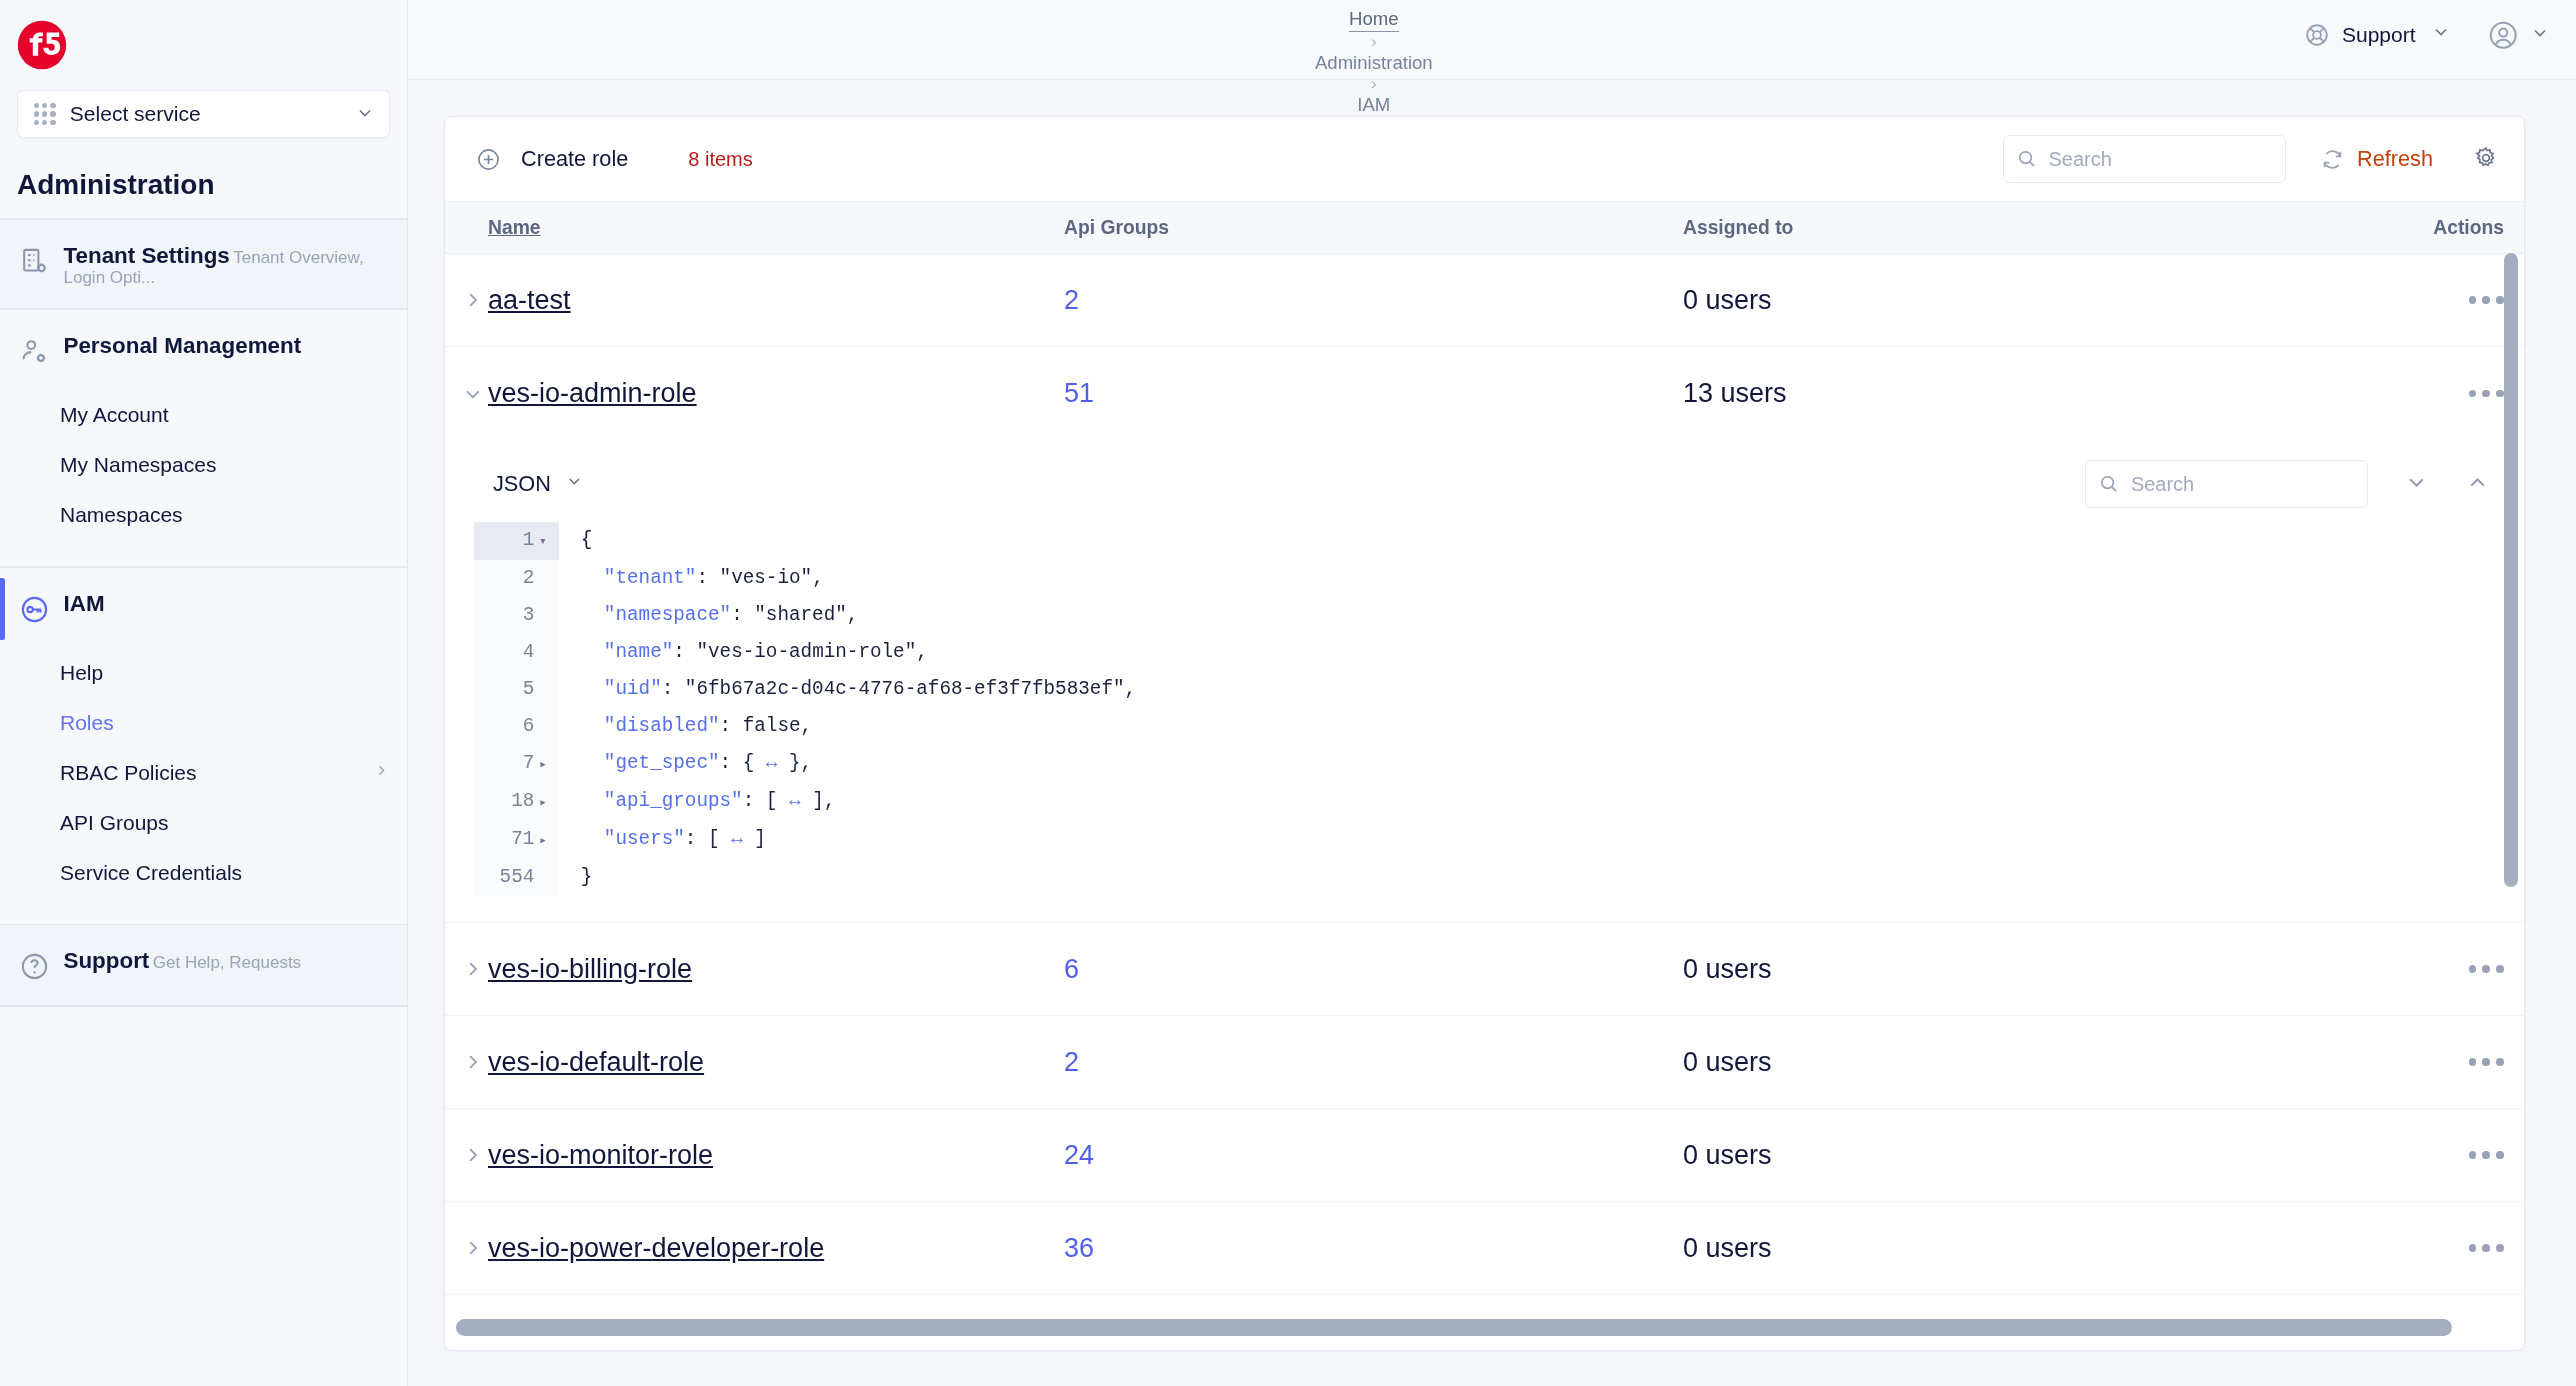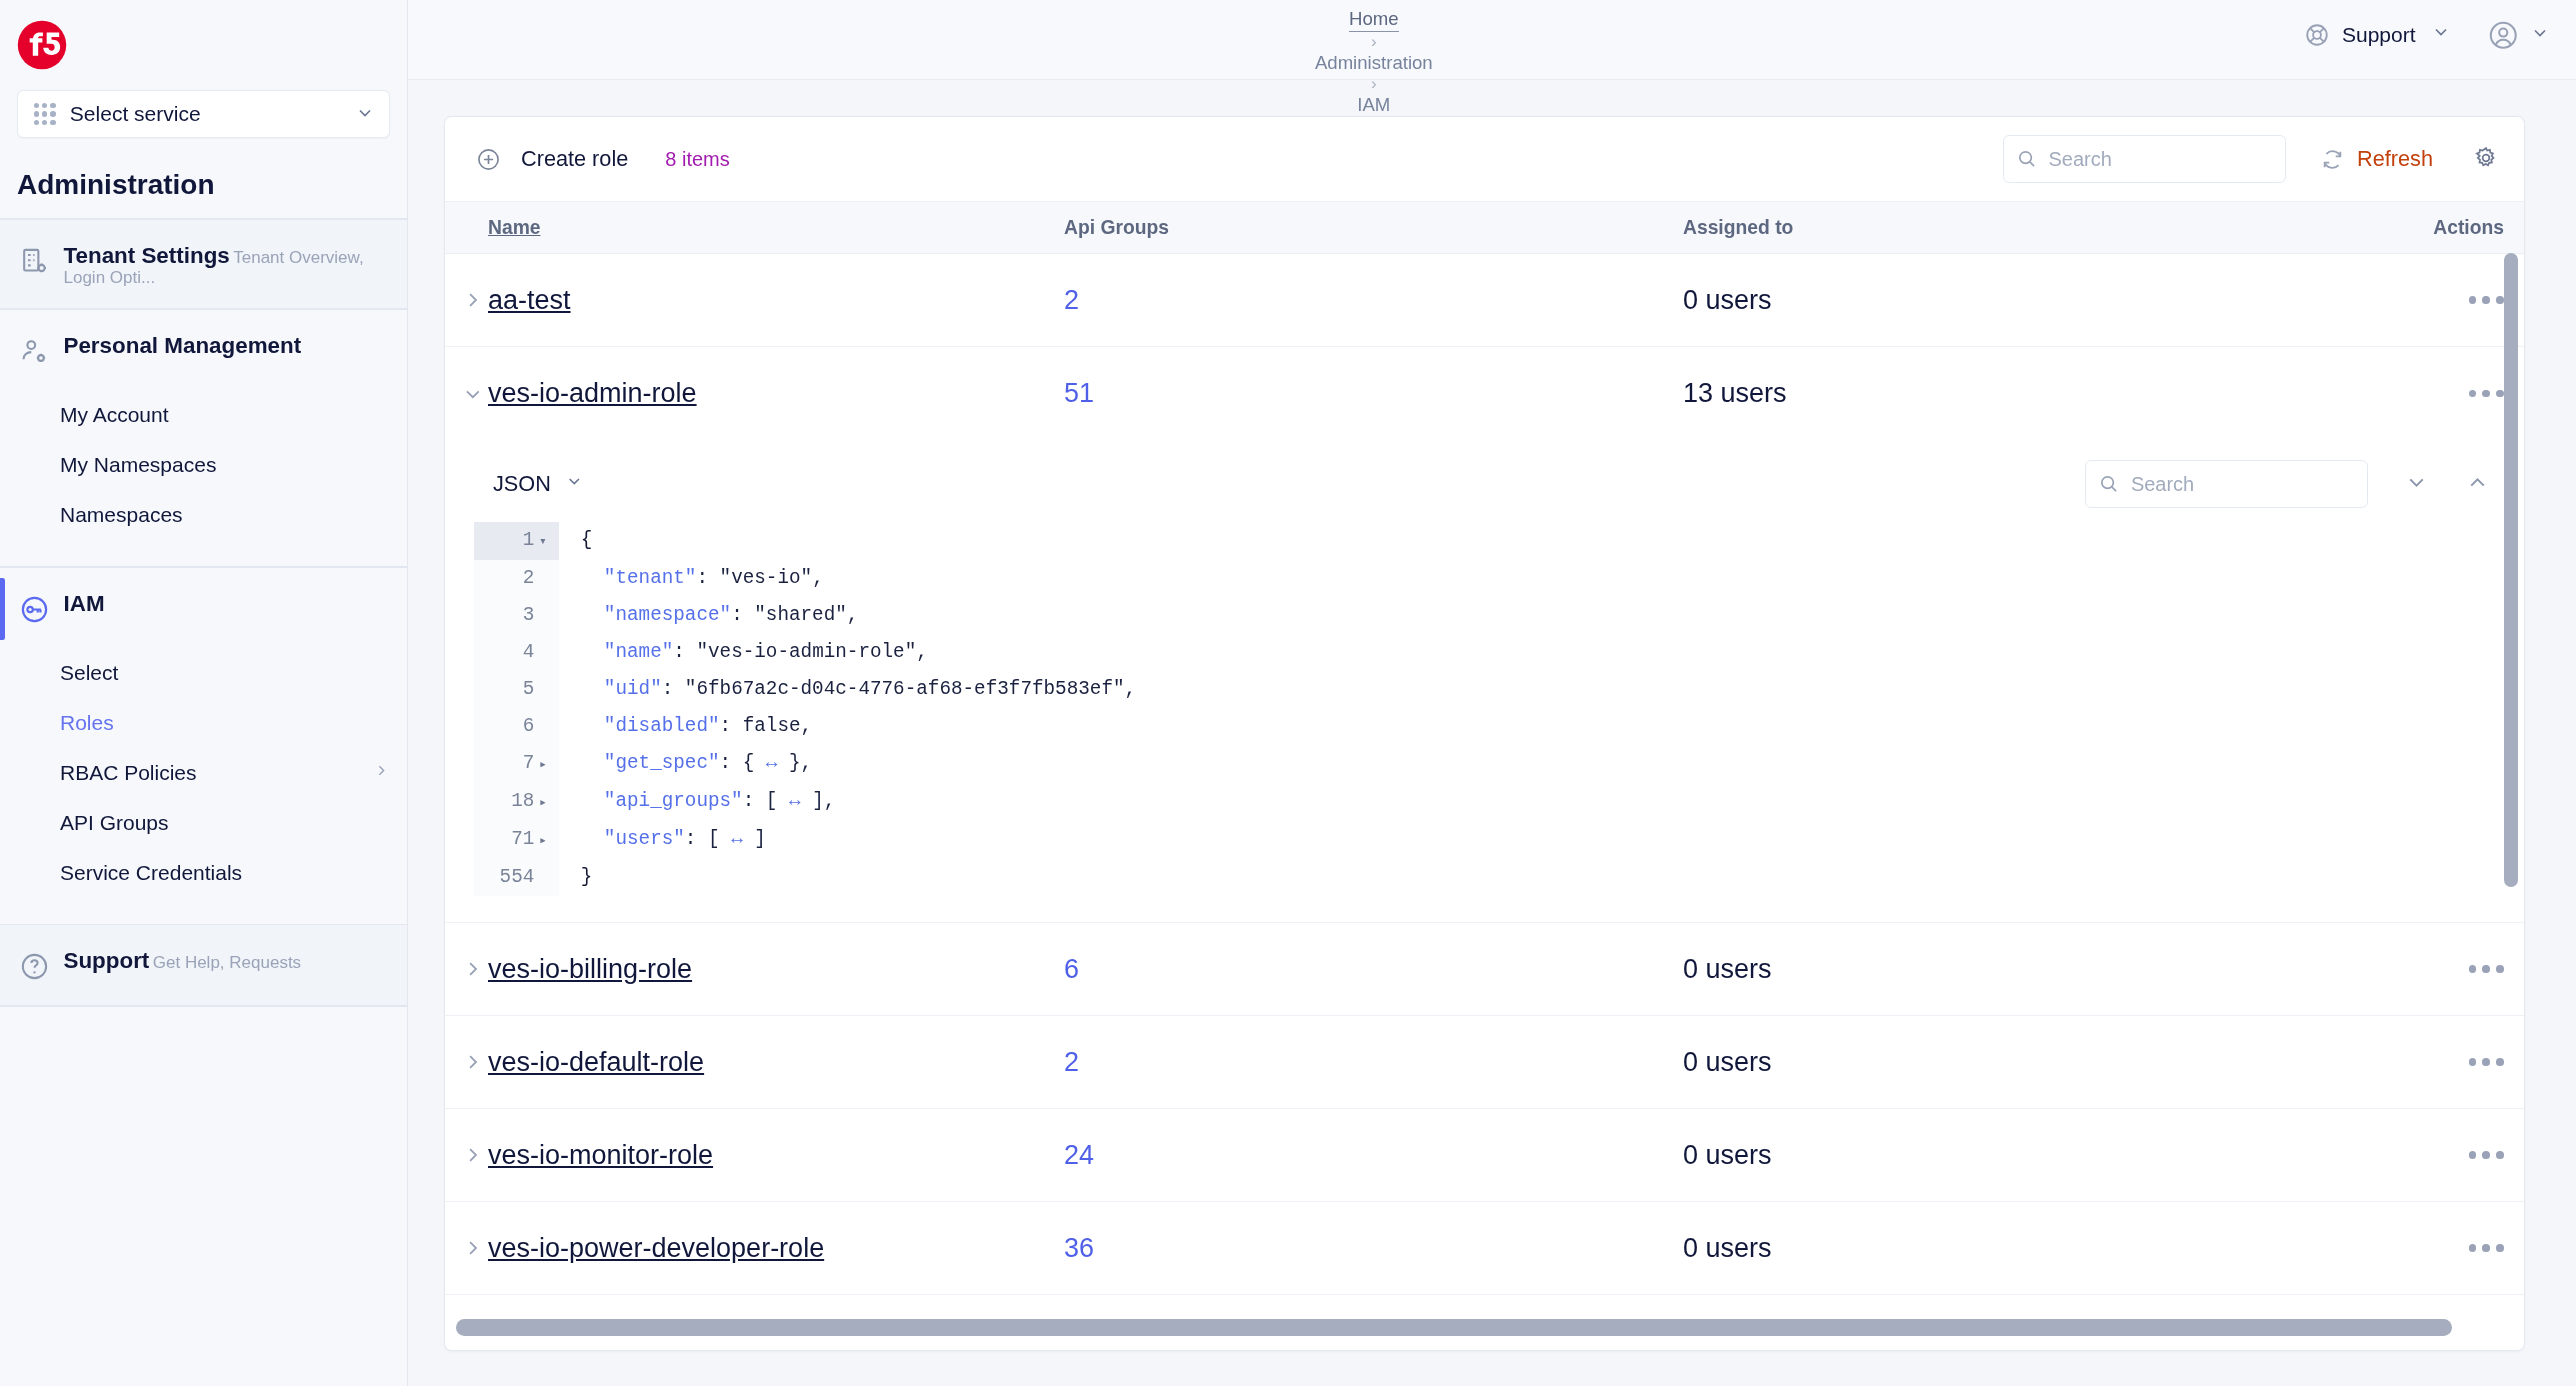--- a/index.html
+++ b/index.html
@@ -97,21 +97,21 @@
     overflow: hidden;
     position: relative;
     box-shadow: 0 0.8px 2.3px rgba(25,35,70,.04);
   }
   .card-toolbar {
     height: 84px; display: flex; align-items: center;
     padding: 0 25px 0 31px; flex: 0 0 84px;
   }
   .create-btn { display: flex; align-items: center; gap: 20px; font-size: 21.7px; color: #10173a; }
   .plus-ic { color: #7b8499; display: flex; }
-  .items-count { font-size: 20px; color: #a21caf; margin-left: 37px; }
+  .items-count { font-size: 20px; color: #b91c1c; margin-left: 60px; }
   .tb-spacer { flex: 1; }
   .searchbox {
     width: 283px; height: 48px; border: 1.5px solid #e4e9f1; border-radius: 6.2px;
     display: flex; align-items: center; padding: 0 12.4px; gap: 10.8px;
   }
   .searchbox .ph { font-size: 20px; color: #a2abbd; }
   .s-ic { color: #9aa3b6; display: flex; }
   .refresh-btn { display: flex; align-items: center; gap: 12.4px; font-size: 21.7px; color: #c2410c; margin-left: 34px; }
   .gear-btn { margin-left: 40px; color: #6e7891; display: flex; }
 
@@ -272,21 +272,21 @@
             <circle cx="12" cy="12" r="9"></circle>
             <circle cx="8.6" cy="12" r="2.1"></circle>
             <path d="M10.7 12h6.2M14.5 12v2.3M16.6 12v2.3"></path>
           </svg>
         </span>
         <span class="txt">
           <span class="t">IAM</span>
         </span>
       </div>
       <div class="sb-sub">
-        <span>Select</span>
+        <span>Help</span>
       </div>
       <div class="sb-sub sel">
         <span>Roles</span>
       </div>
       <div class="sb-sub">
         <span>RBAC Policies</span>
         <span class="arr">
           <svg width="17" height="17" viewBox="0 0 24 24" fill="none" stroke="currentColor" stroke-width="2">
               <path d="M9 6l6 6-6 6"></path>
             </svg>

